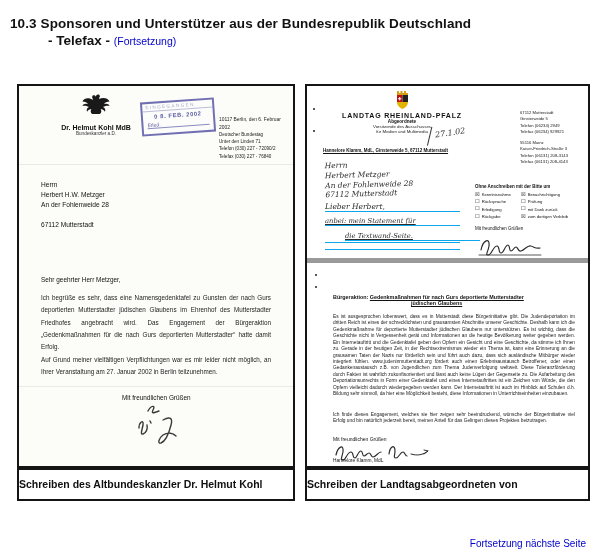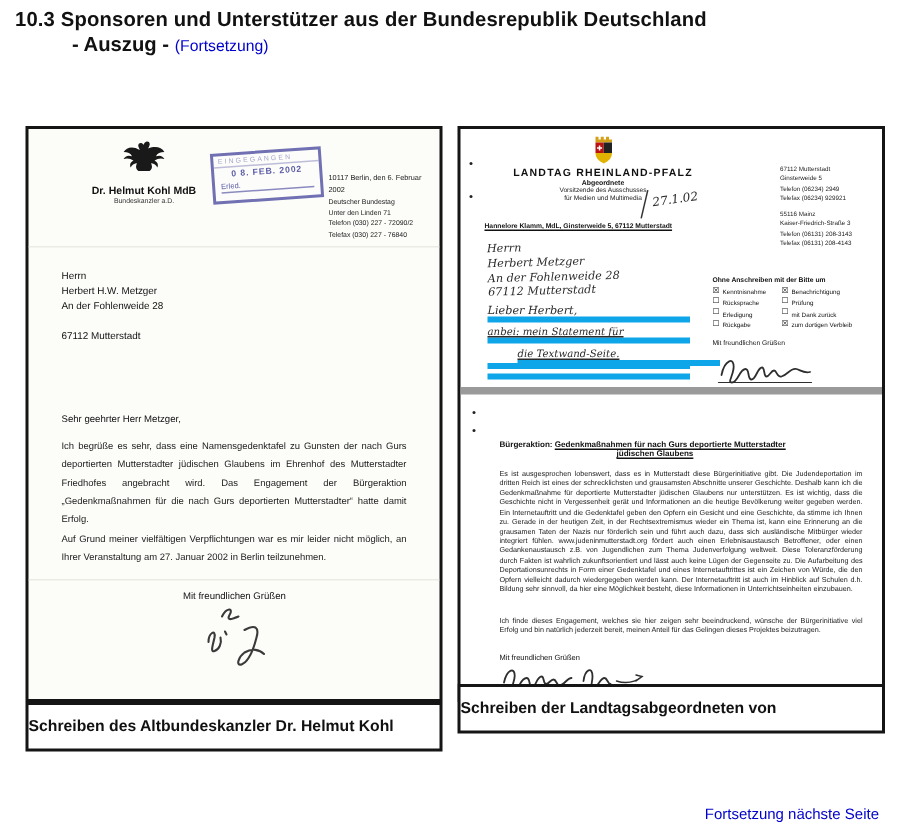--- a/index.html
+++ b/index.html
@@ -1,34 +1,34 @@
 <!DOCTYPE html>
 <html><head>
 <meta charset="utf-8">
 <style>
   html,body{margin:0;padding:0;}
   body{
     width:600px;height:560px;position:relative;background:#ffffff;
     font-family:"Liberation Sans",sans-serif;color:#111;overflow:hidden;
   }
   
-  .heading{position:absolute;left:10px;top:5px;}
+  .heading{position:absolute;left:10px;top:16px;}
   .h-line1{font-size:13.5px;font-weight:bold;letter-spacing:.1px;}
   .h-line2{font-size:13.5px;font-weight:bold;margin-left:38px;margin-top:2px;}
   .h-cont{color:#0000cc;font-size:10.5px;font-weight:normal;}
 
   
   .doc{position:absolute;border:2px solid #151515;background:#fcfcf9;box-sizing:border-box;overflow:hidden;}
   #doc-left{left:17px;top:84px;width:278px;height:384px;}
   #doc-right{left:305px;top:84px;width:285px;height:384px;background:#ffffff;}
   .caption{position:absolute;border:2px solid #151515;background:#fff;box-sizing:border-box;
     display:flex;flex-direction:column;justify-content:center;align-items:flex-start;
     font-weight:bold;font-size:10.5px;line-height:1.3;text-align:center;}
   #caption-left{left:17px;top:468px;width:278px;height:33px;}
-  #caption-right{left:305px;top:456px;width:285px;height:33px;}
+  #caption-right{left:305px;top:468px;width:285px;height:33px;}
 
   .fold{position:absolute;left:0;width:100%;height:1px;background:#ebebe6;}
 
   
   .ll-abs{position:absolute;}
   .ll-lhname{font-weight:bold;font-size:7px;text-align:center;}
   .ll-lhsub{font-size:4.6px;text-align:center;color:#333;}
   .stamp{
     position:absolute;left:122px;top:14px;width:74px;height:34px;
     border:2px solid #7070b2;color:#5d5da8;transform:rotate(-4deg);
@@ -46,21 +46,21 @@
 
   
   .rl-abs{position:absolute;}
   .rl-title{font-weight:bold;font-size:7px;letter-spacing:.8px;text-align:center;}
   .rl-role{font-size:4.6px;text-align:center;font-weight:bold;}
   .rl-sub{font-size:4.4px;text-align:center;color:#222;}
   .rl-sender{font-size:4.5px;font-weight:bold;text-decoration:underline;}
   .rl-contact{font-size:4.2px;line-height:1.5;color:#222;}
   .hand{font-family:"DejaVu Serif",serif;font-style:italic;color:#2b2b2b;}
   .rl-hand-addr{font-size:7.5px;line-height:1.3;transform:rotate(-1.5deg);}
-  .rl-ruled{border-bottom:4px solid #0ea5e9;}
+  .rl-ruled{border-bottom:1px solid #0ea5e9;}
   .rl-greet{font-size:7.5px;}
   .rl-note{font-size:6.8px;text-decoration:underline;}
   .rl-form-h{font-size:4.5px;font-weight:bold;}
   .rl-form{display:grid;grid-template-columns:46px 56px;grid-row-gap:2px;font-size:4.2px;}
   .rl-form .opt{display:flex;align-items:center;gap:2px;}
   .cbx{font-size:5.2px;line-height:1;}
   .rl-mfg{font-size:4.5px;}
   .divider{position:absolute;left:0;top:172px;width:100%;height:5px;background:#9a9a9a;}
   .punch{position:absolute;width:2px;height:2px;background:#222;border-radius:50%;}
   .st-title{font-size:5.4px;font-weight:bold;}
@@ -71,21 +71,21 @@
 
   .footer-note{position:absolute;right:14px;top:538px;font-size:10px;color:#0000cc;}
   svg{display:block;}
 </style>
 </head>
 <body>
 
 <div class="heading">
   <div class="h-line1">10.3 Sponsoren und Unterstützer aus der Bundesrepublik Deutschland</div>
   <div class="h-line2">
-    <span>- Auszug -</span>
+    <span>- Telefax -</span>
     <span class="h-cont">(Fortsetzung)</span>
   </div>
 </div>
 
 <div class="doc" id="doc-left">
   <div class="fold" style="top:78px"></div>
   <div class="fold" style="top:300px"></div>
 
   <div class="ll-abs" style="left:62px;top:8px;">
     <svg width="30" height="26" viewBox="0 0 32 26">

